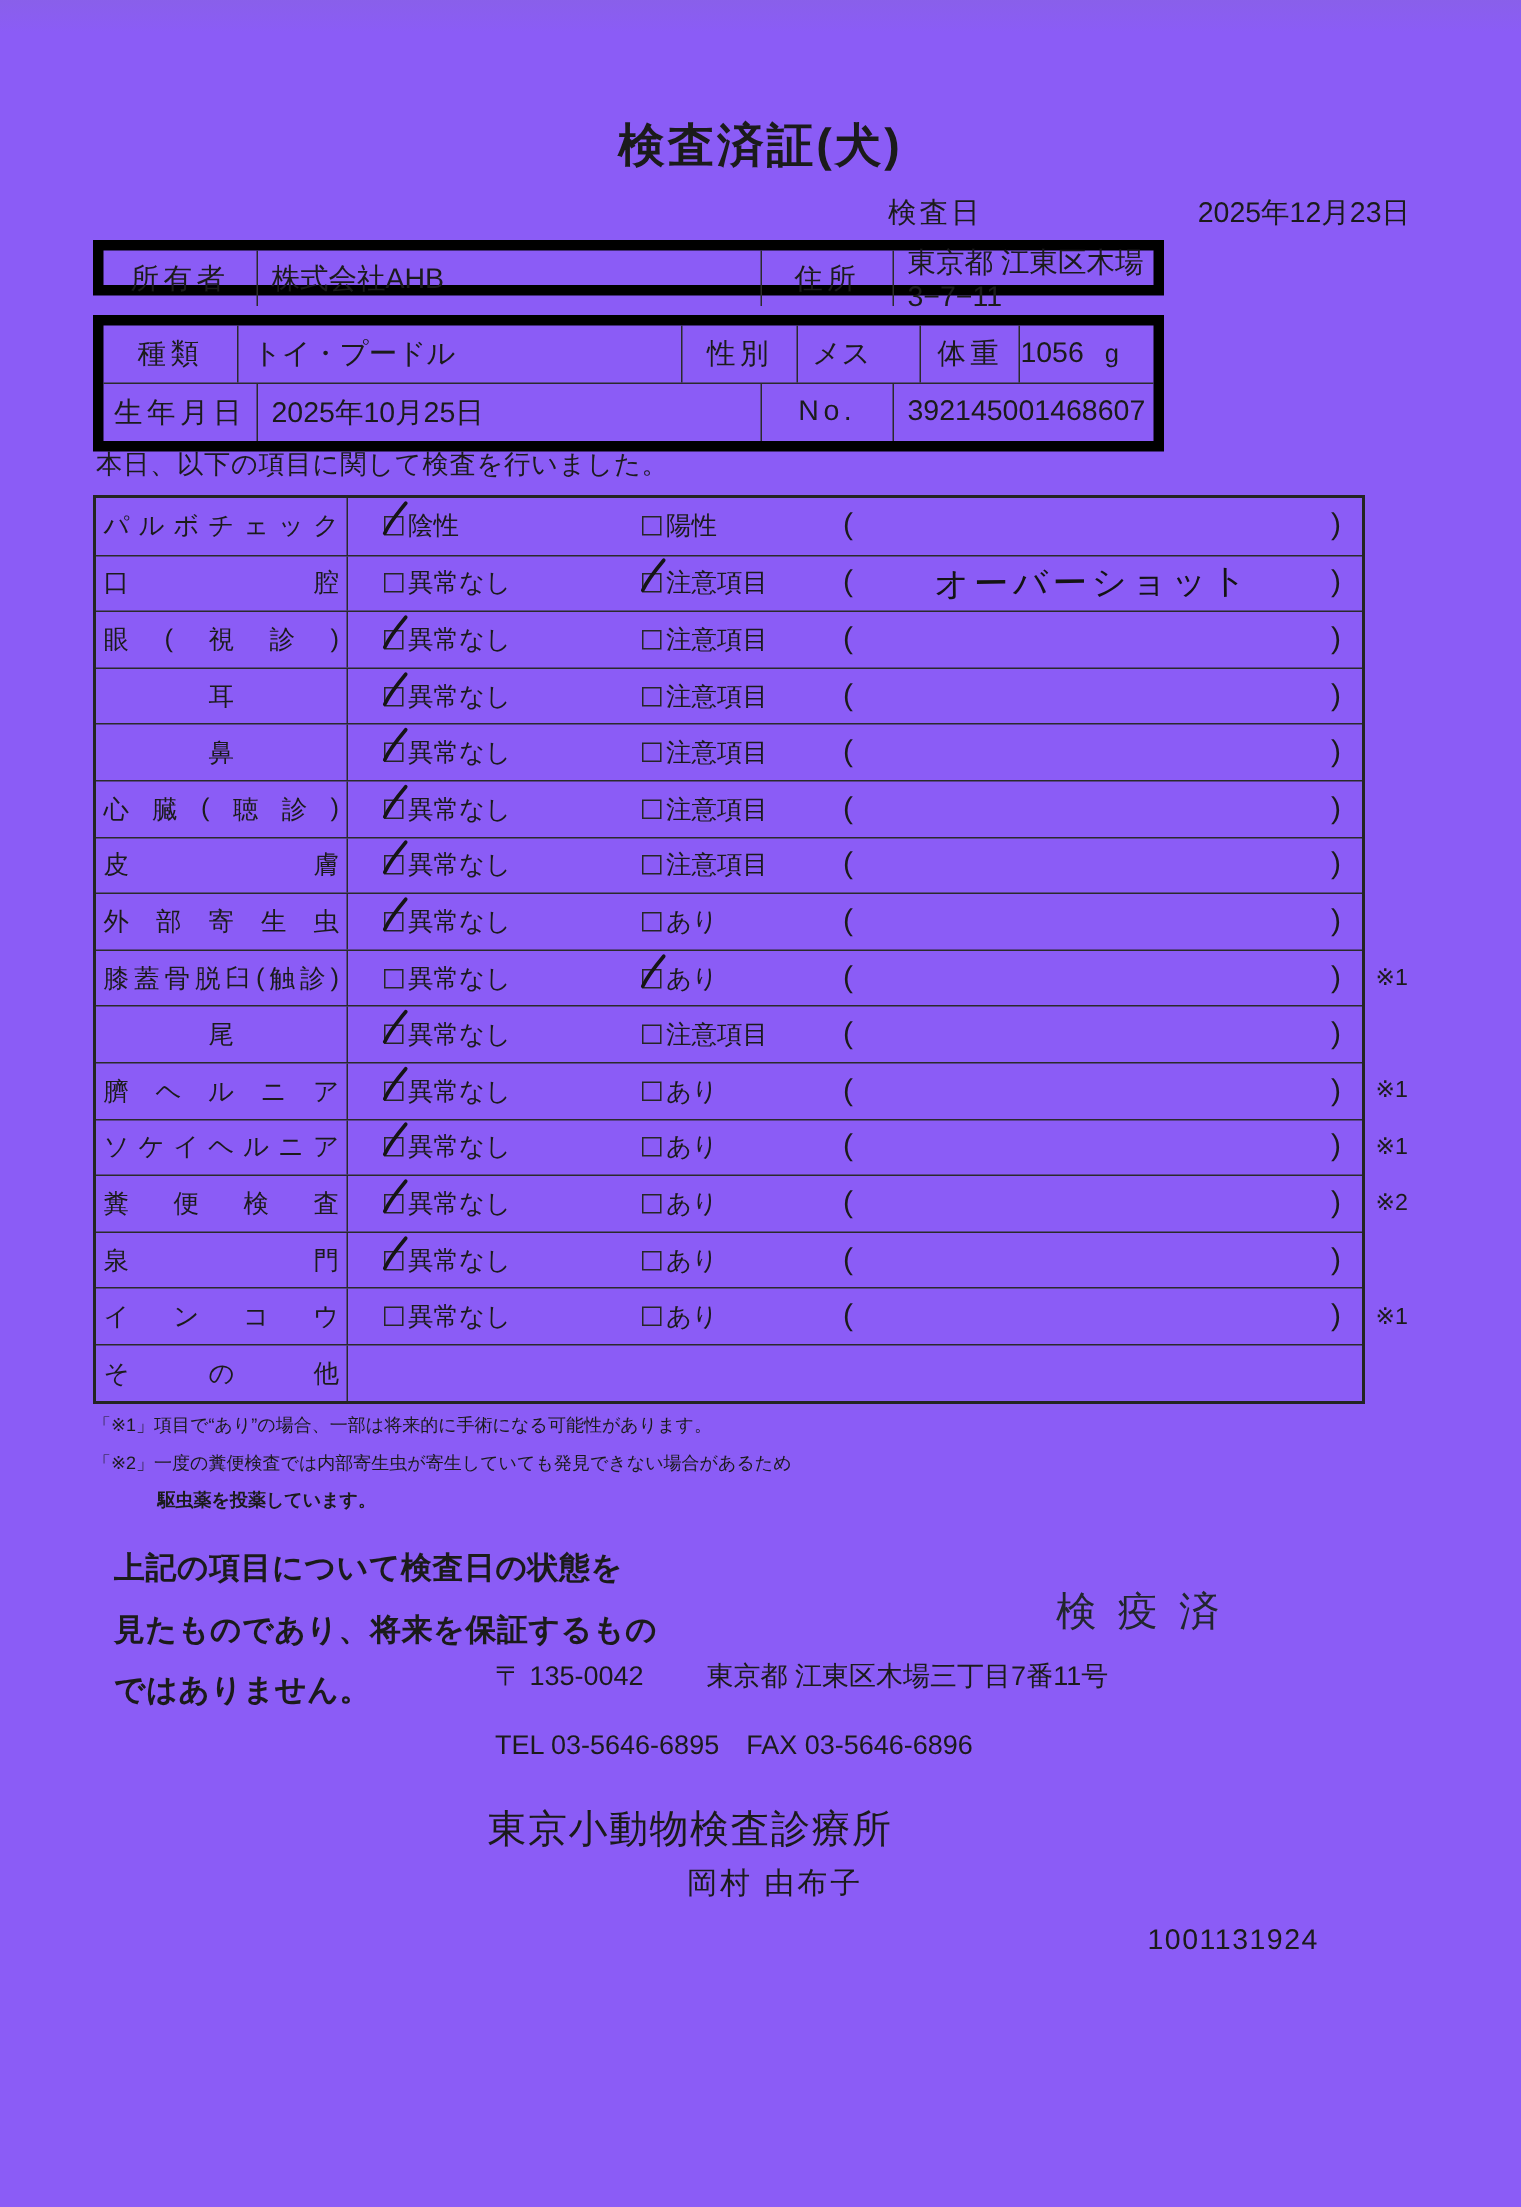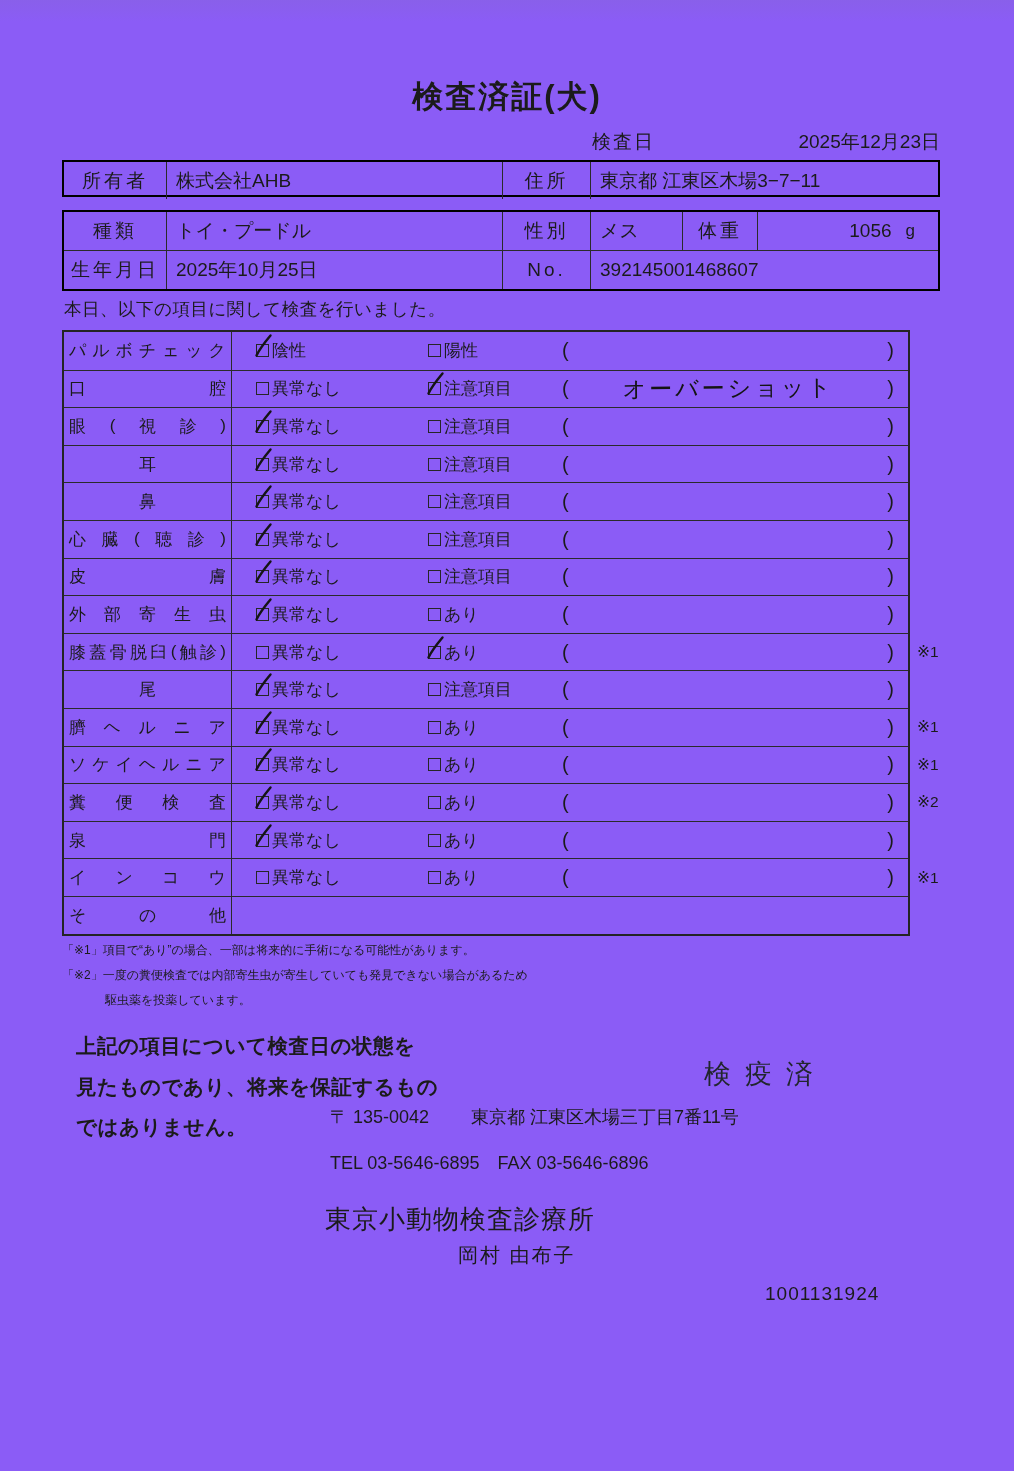--- a/index.html
+++ b/index.html
@@ -14,21 +14,21 @@
   }
   .scan-smudge{position:absolute;top:0;left:0;width:100%;height:22px;
     background:linear-gradient(180deg,rgba(120,125,130,0.10),rgba(120,125,130,0.0));}
   .title{position:absolute;top:76px;left:0;width:100%;text-align:center;
     font-size:31px;font-weight:600;letter-spacing:2px;}
   
   .date-row{position:absolute;top:129px;left:62px;width:878px;height:24px;}
   .date-row .lab{position:absolute;left:530px;top:0;font-size:19px;letter-spacing:2px;}
   .date-row .val{position:absolute;right:0;top:0;font-size:19px;}
   
-  .ibox{position:absolute;left:62px;width:878px;border:2px solid #000000;box-sizing:border-box;}
+  .ibox{position:absolute;left:62px;width:714px;border:7px solid #000000;box-sizing:border-box;}
   .ibox .irow{display:flex;height:37px;align-items:stretch;}
   .ibox .irow + .irow{border-top:1.5px solid #2b2b2b;}
   .ic{display:flex;align-items:center;box-sizing:border-box;font-size:19px;}
   .ic.lbl{justify-content:center;letter-spacing:3px;}
   .ic.val{padding-left:9px;}
   .ic.bR{border-right:1.5px solid #2b2b2b;}
   .box1{top:160px;height:37px;}
   .box2{top:210px;}
   .box2 .irow{height:38px;}
   .w-lab{width:103px;}
@@ -59,21 +59,21 @@
   .tick{position:absolute;left:-4px;top:-12px;width:22px;height:26px;overflow:visible;}
   .parens{flex:1;display:flex;align-items:center;padding-right:14px;}
   .par{font-size:20px;color:#1b1b1b;}
   .note{flex:1;text-align:center;}
   .handwritten{font-size:23px;letter-spacing:3px;transform:rotate(-0.6deg);color:#141414;}
   .mark{position:absolute;left:calc(100% + 9px);top:50%;transform:translateY(-50%);
     font-size:15.5px;white-space:nowrap;}
   
   .footnotes{position:absolute;top:938px;left:62px;font-size:12px;line-height:25px;}
   .footnotes p{margin:0;}
-  .footnotes p.indent{padding-left:43px;}
+  .footnotes p.indent{padding-left:43px;font-weight:bold;}
   .disclaimer{position:absolute;top:1022px;left:64px;font-size:20.5px;font-weight:600;
     line-height:28.5px;letter-spacing:0.5px;}
   .disclaimer p{margin:12px;font-family:Liberation Mono, monospace;}
   .stamp{position:absolute;top:1056px;left:704px;font-size:27px;font-weight:500;
     letter-spacing:14px;color:#22262e;}
   .clinic-postal{position:absolute;top:1105px;left:330px;font-size:18px;}
   .clinic-postal .gap{display:inline-block;width:42px;}
   .clinic-tel{position:absolute;top:1153px;left:330px;font-size:18px;}
   .clinic-tel .gap{display:inline-block;width:18px;}
   .clinic-name{position:absolute;top:1202px;left:325px;font-size:26px;font-weight:500;

